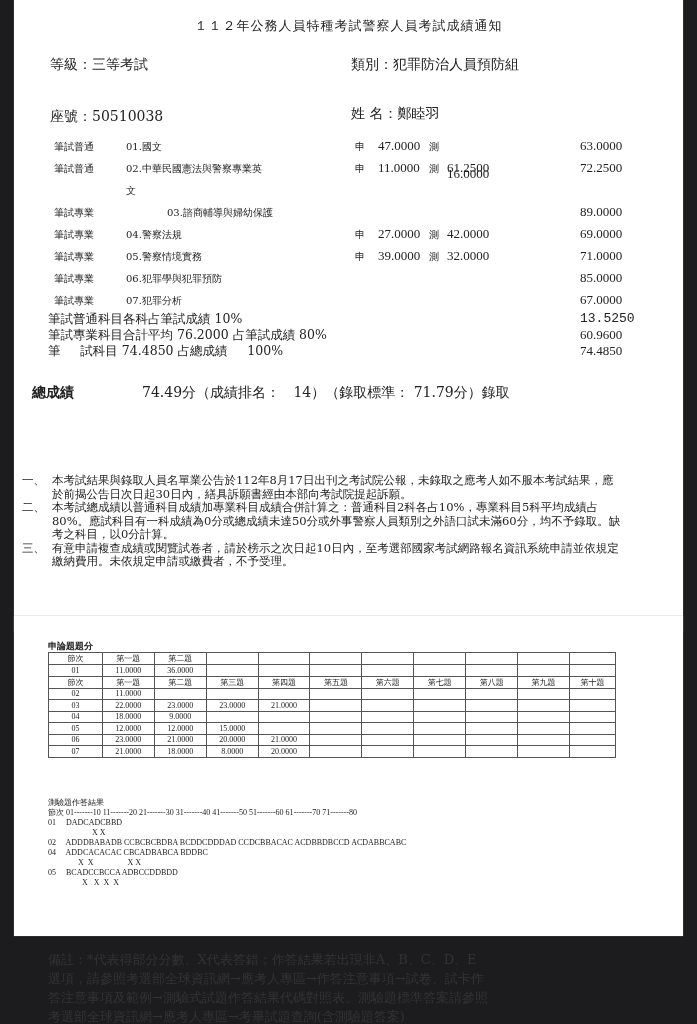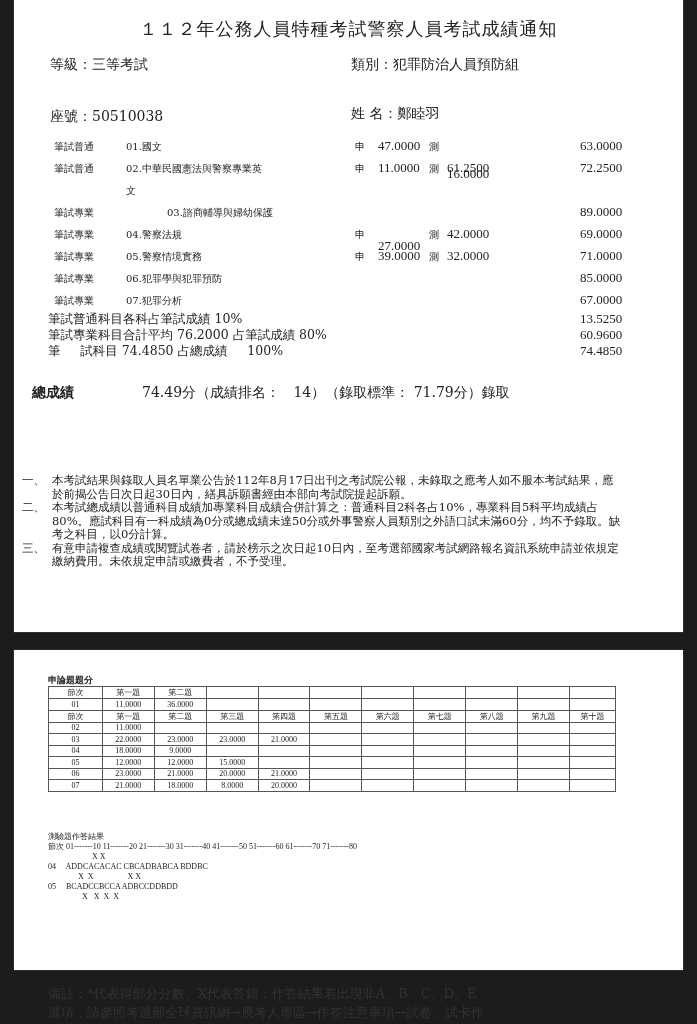--- a/index.html
+++ b/index.html
@@ -8,24 +8,24 @@
     background: #1c1c1e;
     font-family: "DejaVu Serif", "Liberation Serif", serif;
     color: #222;
     position: relative;
   }
   .page {
     position: absolute; left: 14px; width: 669px; background: #ffffff;
     box-shadow: 0 0 1px #888;
   }
   #page1 { top: 0; height: 632px; }
-  #page2 { top: 650px; height: 320px; }
+  #page2 { top: 616px; height: 320px; }
   .abs { position: absolute; white-space: nowrap; }
 
-  .title { top: 17px; left: 0; width: 669px; text-align: center; font-size: 18px; letter-spacing: 1px; }
+  .title { top: 17px; left: 0; width: 669px; text-align: center; font-size: 13px; letter-spacing: 1px; }
   .hdr { font-size: 14px; }
   .subj-row { font-size: 10px; }
   .subj-type { font-size: 10px; }
   .num { font-family: "Liberation Serif", "DejaVu Serif", serif; font-size: 13px; }
   .sum { font-size: 12.5px; }
   .total { font-size: 14px; }
   .notes { font-size: 11.5px; line-height: 13.5px; white-space: normal; }
   .notes .item { position: relative; padding-left: 30px; }
   .notes .item .mk { position: absolute; left: 0; }
 
@@ -65,21 +65,21 @@
     <div class="abs num" style="top:160px; left:433px;">61.2500</div>
     <div class="abs num" style="top:160px; left:566px;">72.2500</div>
 
     <div class="abs subj-type" style="top:206px; left:40px;">筆試專業</div>
     <div class="abs subj-row" style="top:206px; left:112px;margin-left:41px;">03.諮商輔導與婦幼保護</div>
     <div class="abs num" style="top:204px; left:566px;">89.0000</div>
 
     <div class="abs subj-type" style="top:228px; left:40px;">筆試專業</div>
     <div class="abs subj-row" style="top:228px; left:112px;">04.警察法規</div>
     <div class="abs subj-type" style="top:228px; left:341px;">申</div>
-    <div class="abs num" style="top:226px; left:364px;margin-top:12px;">27.0000</div>
+    <div class="abs num" style="top:226px; left:364px;">27.0000</div>
     <div class="abs subj-type" style="top:228px; left:415px;">測</div>
     <div class="abs num" style="top:226px; left:433px;">42.0000</div>
     <div class="abs num" style="top:226px; left:566px;">69.0000</div>
 
     <div class="abs subj-type" style="top:250px; left:40px;">筆試專業</div>
     <div class="abs subj-row" style="top:250px; left:112px;">05.警察情境實務</div>
     <div class="abs subj-type" style="top:250px; left:341px;">申</div>
     <div class="abs num" style="top:248px; left:364px;">39.0000</div>
     <div class="abs subj-type" style="top:250px; left:415px;">測</div>
     <div class="abs num" style="top:248px; left:433px;">32.0000</div>
@@ -88,21 +88,21 @@
     <div class="abs subj-type" style="top:272px; left:40px;">筆試專業</div>
     <div class="abs subj-row" style="top:272px; left:112px;">06.犯罪學與犯罪預防</div>
     <div class="abs num" style="top:270px; left:566px;">85.0000</div>
 
     <div class="abs subj-type" style="top:294px; left:40px;">筆試專業</div>
     <div class="abs subj-row" style="top:294px; left:112px;">07.犯罪分析</div>
     <div class="abs num" style="top:292px; left:566px;">67.0000</div>
   </div>
 
   <div class="abs sum" style="top:311px; left:34px;">筆試普通科目各科占筆試成績    10%</div>
-  <div class="abs num" style="top:311px; left:566px;">13.5250</div>
+  <div class="abs num" style="top:311px; left:566px;font-family:Liberation Mono, monospace;">13.5250</div>
   <div class="abs sum" style="top:327px; left:34px;">筆試專業科目合計平均 76.2000 占筆試成績    80%</div>
   <div class="abs num" style="top:327px; left:566px;">60.9600</div>
   <div class="abs sum" style="top:343px; left:34px; white-space:pre;">筆     試科目 74.4850 占總成績     100%</div>
   <div class="abs num" style="top:343px; left:566px;">74.4850</div>
 
   <div class="abs total" style="top:384px; left:18px;font-weight:bold;">總成績</div>
   <div class="abs total" style="top:384px; left:128px; white-space:pre;">74.49分（成績排名：   14）（錄取標準： 71.79分）錄取</div>
 
   <div class="abs notes" style="top:474px; left:8px; width:600px;">
     <div class="item">
@@ -255,23 +255,25 @@
           <td></td>
           <td></td>
     </tr>
   </tbody>
     </table>
 
   <div class="abs mc" style="top:182px; left:34px;">
     <div>測驗題作答結果</div>
     <pre>節次 01-------10 11-------20 21-------30 31-------40 41-------50 51-------60 61-------70 71-------80</pre>
     <div>
+      <pre><span>01</span>     <span>DADCADCBBD</span></pre>
       <pre style="padding-left:28px;">        X X</pre>
     </div>
     <div>
+      <pre><span>02</span>     <span>ADDDBABADB CCBCBCBDBA BCDDCDDDAD CCDCBBACAC ACDBBDBCCD ACDABBCABC</span></pre>
     </div>
     <div>
       <pre><span>04</span>     <span>ADDCACACAC CBCADBABCA BDDBC</span></pre>
       <pre style="padding-left:28px;"> X  X                 X X</pre>
     </div>
     <div>
       <pre><span>05</span>     <span>BCADCCBCCA ADBCCDDBDD</span></pre>
       <pre style="padding-left:28px;">   X   X  X  X</pre>
     </div>
   </div>

